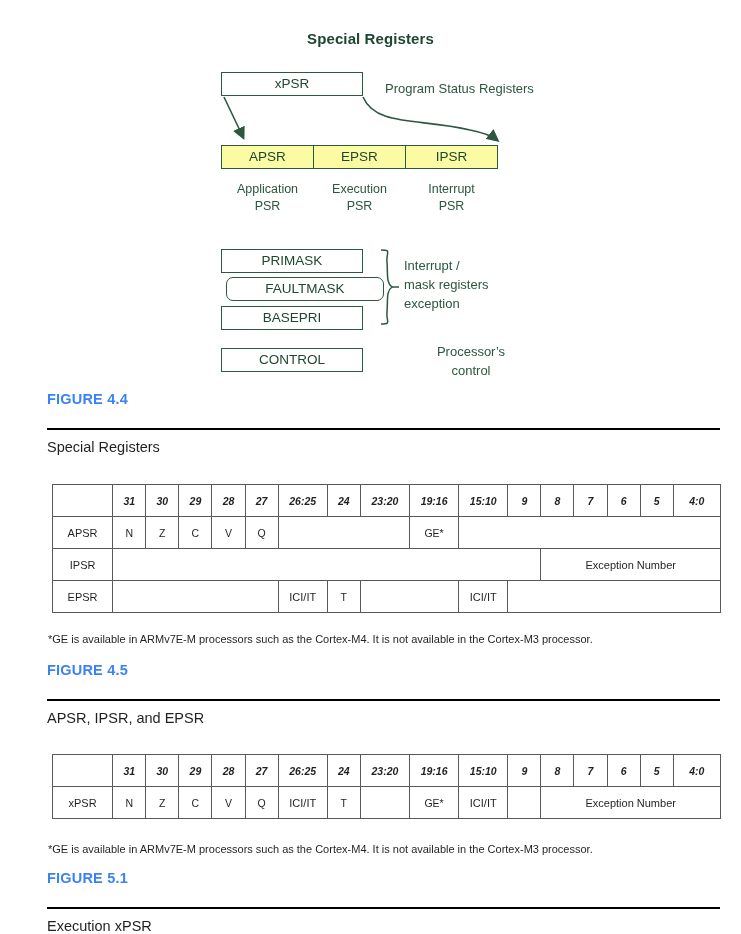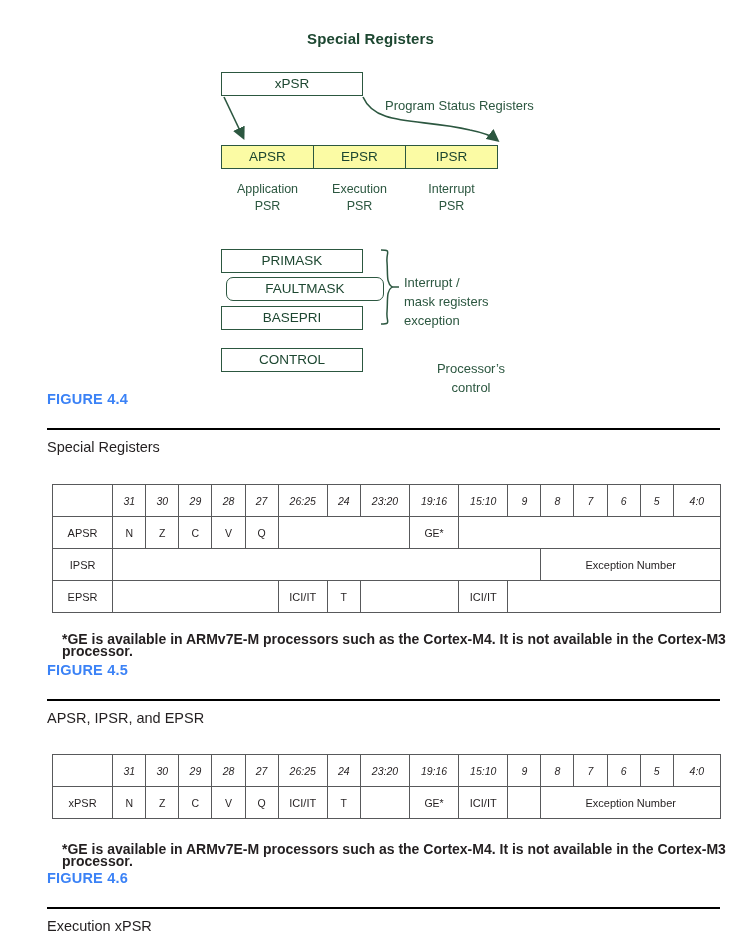--- a/index.html
+++ b/index.html
@@ -53,21 +53,20 @@
     color: #2c5740;
     font-size: 12.5px;
     text-align: center;
     line-height: 17px;
   }
   .side-label {
     position: absolute;
     color: #2c5740;
     font-size: 13px;
     line-height: 19px;
-    margin-top: 17px;
   }
   #diagram-svg {
     position: absolute;
     left: 0; top: 0;
     width: 741px;
     height: 385px;
   }
 
   
   .figure-block {
@@ -109,35 +108,35 @@
     color: #231f20;
     text-align: center;
     vertical-align: middle;
     padding: 0;
     overflow: hidden;
     white-space: nowrap;
   }
   .bit-table tr.header-row td {
     font-style: italic;
     font-size: 10.5px;
+    font-weight: bold;
   }
   .bit-table td.rowname {
     font-size: 11px;
     font-style: normal;
   }
   .bit-table td.wide-label {
     font-size: 11px;
   }
   .table-note {
     position: absolute;
-    left: 62px;
-    font-size: 14px;
+    left: 48px;
+    font-size: 11px;
     color: #231f20;
     line-height: 12px;
-    font-weight: bold;
   }
 </style>
 </head>
 <body>
 
 <div id="figure-diagram">
 
   <div class="diagram-title">Special Registers</div>
 
   <svg id="diagram-svg" viewBox="0 0 741 385">
@@ -345,16 +344,16 @@
         <td class="wide-label">ICI/IT</td>
         <td></td>
         <td colspan="5" class="wide-label">Exception Number</td>
       </tr>
     </tbody>
 </table>
 
 <div class="table-note" style="top:843px;">*GE is available in ARMv7E-M processors such as the Cortex-M4. It is not available in the Cortex-M3 processor.</div>
 
 <div class="figure-block" style="top:870px;">
-  <div class="figure-number">FIGURE 4.6</div>
+  <div class="figure-number">FIGURE 5.1</div>
   <div class="figure-rule"></div>
   <div class="figure-caption">Execution xPSR</div>
 </div>
 
 </body></html>

